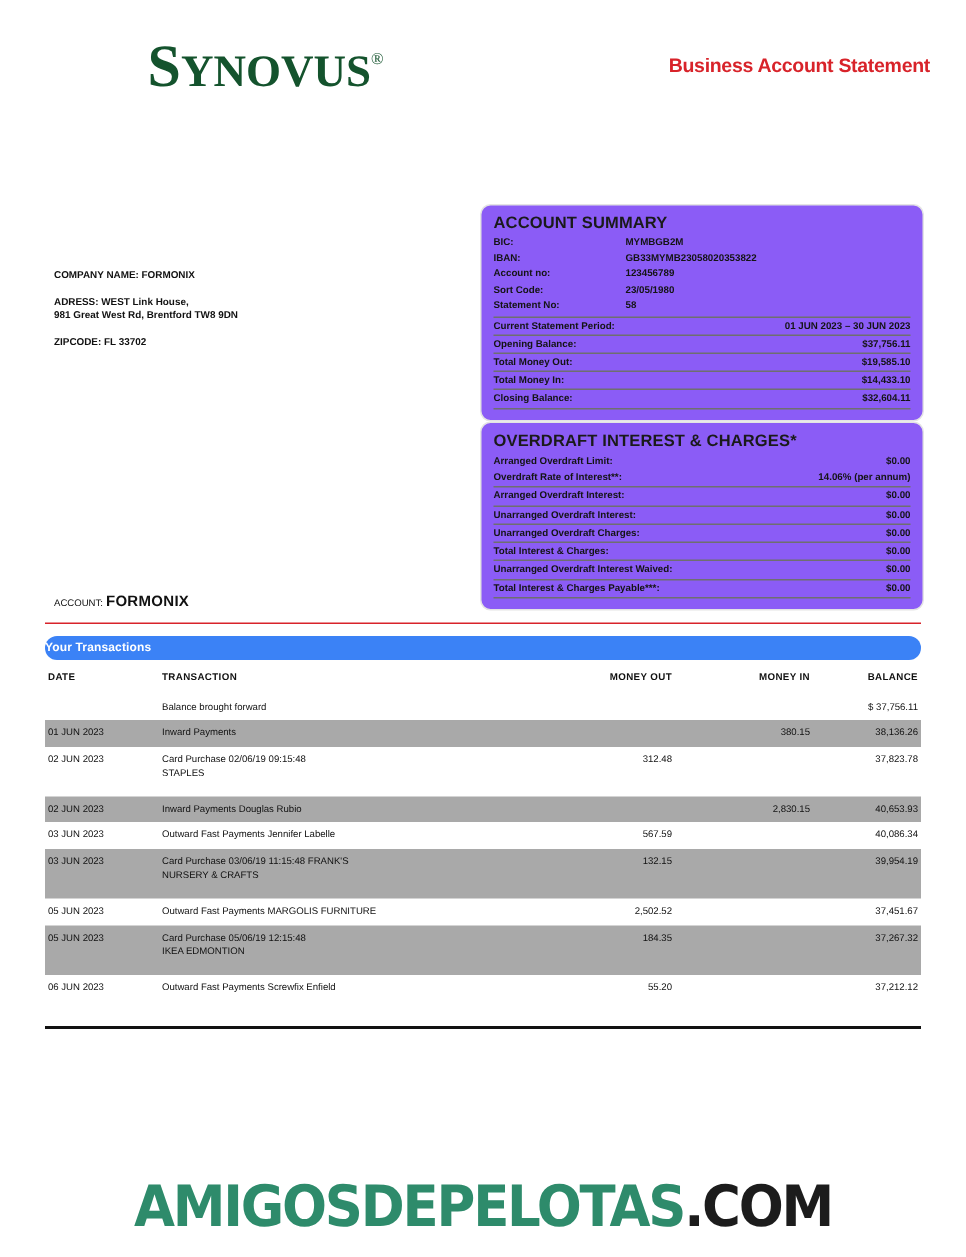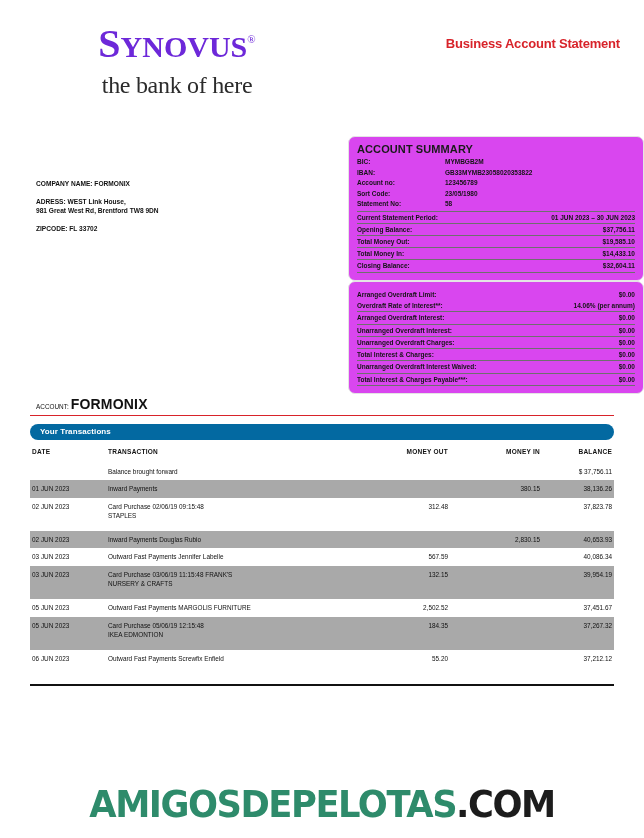--- a/index.html
+++ b/index.html
@@ -18,21 +18,21 @@
   .header { position: relative; height: 130px; }
 
   .logo-block {
     position: absolute;
     left: 32px; top: 24px;
     width: 290px;
     text-align: center;
   }
   .logo-word {
     font-family: "Liberation Serif", serif;
-    color: #6d28d9;
+    color: #14532d;
     font-size: 40px;
     font-weight: 700;
     letter-spacing: 0px;
     line-height: 1;
     white-space: nowrap;
     display: inline-block;
   }
   .logo-word .cap { font-size: 40px; }
   .logo-word .small { font-size: 30px; }
   .logo-reg {
@@ -76,25 +76,24 @@
     line-height: 1.35;
     color: #111;
   }
   .customer .gap { height: 9px; }
 
   
   .panel {
     position: absolute;
     left: 320px;
     width: 296px;
-    background: #d946ef;
+    background: #8b5cf6;
     border: 1px solid #e4e4e4;
     border-radius: 7px;
     padding: 6px 8px 7px 8px;
-    margin-left: 28px;
   }
   #summary-panel { top: 136px; }
   #overdraft-panel { top: 281px; }
 
   .panel-title {
     font-size: 11px;
     font-weight: 700;
     color: #1a1a1a;
     letter-spacing: 0.1px;
     padding-bottom: 1px;
@@ -125,41 +124,41 @@
   .kv-rule.last { border-bottom: 1px solid #6f6f6f; padding-bottom: 1px; }
 
   
   .account-line {
     position: absolute;
     left: 36px; top: 396px;
     font-size: 7px;
     color: #111;
   }
   .account-line .lbl { font-weight: 400; font-size: 6.4px; }
-  .account-line .val { font-weight: 700; font-size: 14px; letter-spacing: 0.2px; }
+  .account-line .val { font-weight: 700; font-size: 10px; letter-spacing: 0.2px; }
 
   .red-rule {
     position: absolute;
     left: 30px; top: 415px;
     width: 584px; height: 1.4px;
     background: #D8232A;
   }
 
   
   .tx-banner {
     position: absolute;
     left: 30px; top: 424px;
     width: 584px; height: 16px;
-    background: #0369a1;
+    background: #3b82f6;
     border-radius: 8px;
     color: #ffffff;
     font-size: 8px;
     font-weight: 700;
     line-height: 16px;
-    padding-left: 10px;
+    padding-left: 0;
     letter-spacing: 0.1px;
   }
 
   .tx-table {
     position: absolute;
     left: 30px; top: 446px;
     width: 584px;
     border-collapse: collapse;
     font-size: 6.4px;
     color: #111;
@@ -212,21 +211,20 @@
   .watermark .green { color: #2E8B6B; }
   .watermark .dark  { color: #1c1c1c; }
 </style>
 </head>
 <body>
 
 <div class="header">
 
   <div class="logo-block">
     <div class="logo-word"><span class="cap">S</span><span class="small">YNOVUS</span><span class="logo-reg">®</span></div>
-    <div class="logo-tag">the bank of here</div>
   </div>
 
   <div class="doc-title">Business Account Statement</div>
 
 </div>
 
 <div class="customer">
   <div>COMPANY NAME: FORMONIX</div>
   <div class="gap"></div>
   <div>ADRESS: WEST Link House,</div>
@@ -277,20 +275,21 @@
       <span class="v">$14,433.10</span>
     </div>
     <div class="kv-rule last">
       <span>Closing Balance:</span>
       <span class="v">$32,604.11</span>
     </div>
   </div>
 </div>
 
 <div class="panel" id="overdraft-panel">
+  <div class="panel-title">OVERDRAFT INTEREST &amp; CHARGES*</div>
   <div>
     <div class="kv-rule" style="border-top:none;">
       <span>Arranged Overdraft Limit:</span>
       <span class="v">$0.00</span>
     </div>
     <div class="kv-rule" style="border-top:none;">
       <span>Overdraft Rate of Interest**:</span>
       <span class="v">14.06% (per annum)</span>
     </div>
   </div>

